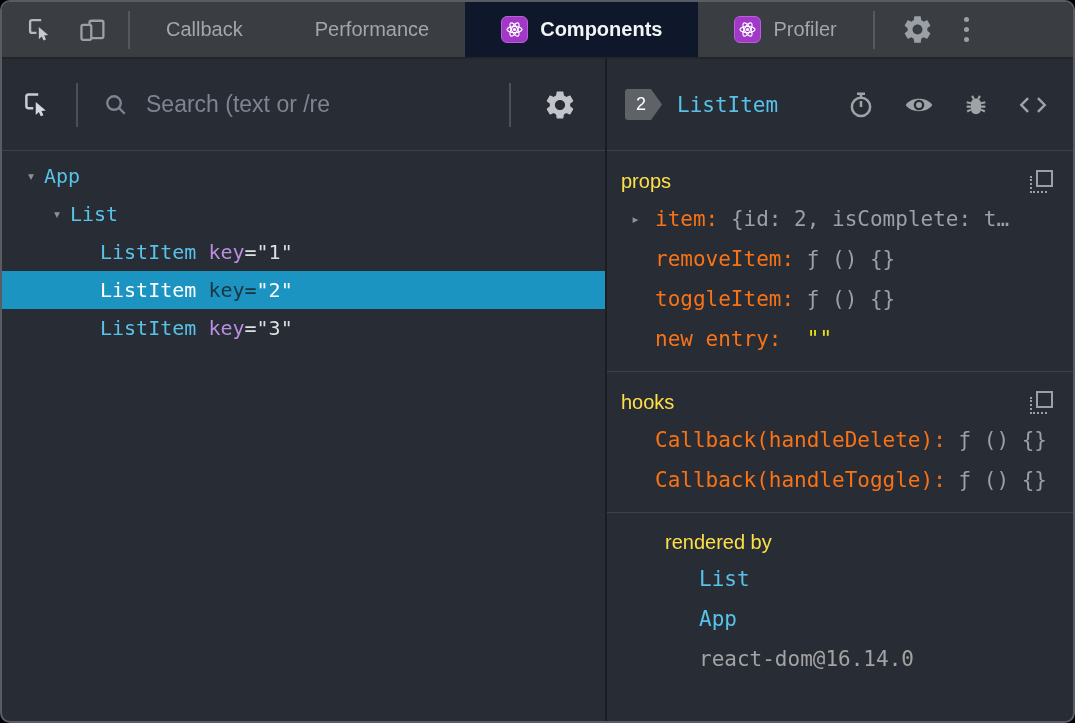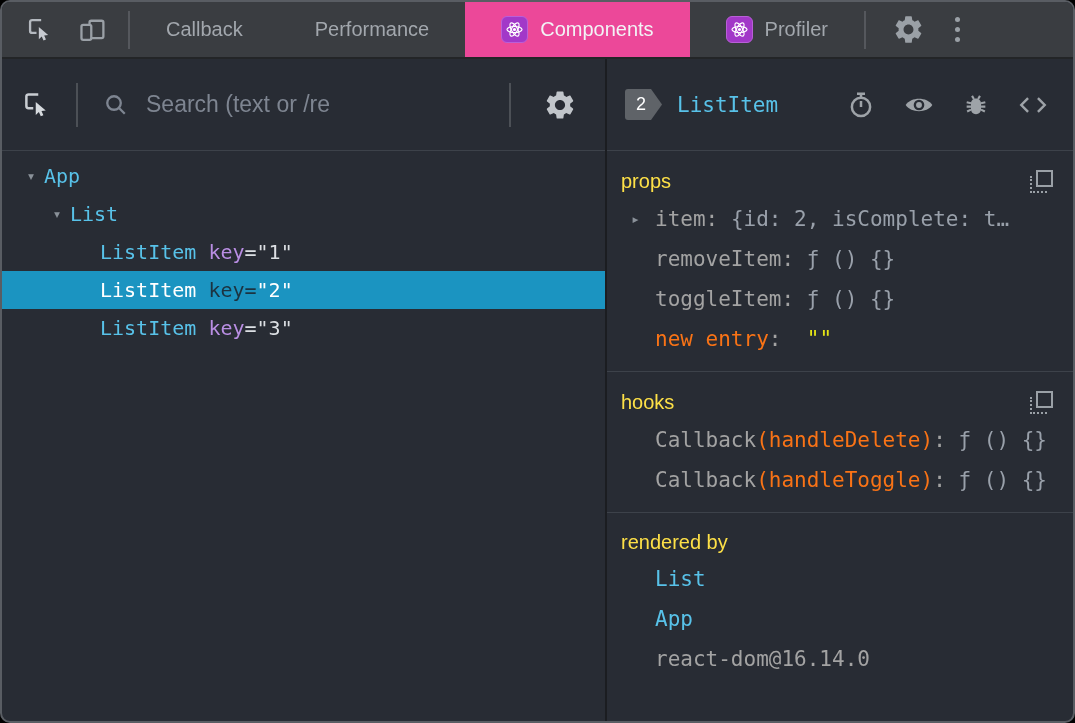--- a/index.html
+++ b/index.html
@@ -20,21 +20,21 @@
     border-bottom:2px solid #232527;
     display:flex; align-items:stretch;
     color:#9fa4aa;
   }
   .tb-icons { display:flex; align-items:center; gap:24px; padding:0 20px 0 24px; }
   .tb-sep { width:2px; height:38px; background:#55585d; align-self:center; }
   .tab {
     display:flex; align-items:center; gap:12px;
     padding:0 36px; font-size:20px; color:#a2a7ad; cursor:default;
   }
-  .tab.active { background:#ec4899; color:#f2f4f6; }
+  .tab.active { background:#0f172a; color:#f2f4f6;font-weight:bold; }
   .react-badge {
     width:27px; height:27px; border-radius:6px;
     background:#a238c8; border:1px solid #b95fd8;
     display:flex; align-items:center; justify-content:center;
   }
   .menu-zone { display:flex; align-items:center; gap:26px; padding:0 26px 0 22px; margin-left:4px; }
   .kebab { display:flex; flex-direction:column; gap:5px; padding:4px; }
   .kebab i { width:5px; height:5px; border-radius:50%; background:#9aa0a6; }
   
   .main { flex:1; display:flex; min-height:0; }
@@ -80,39 +80,39 @@
   }
   .owner-title {
     margin-left:15px; color:#58c2e9;
     font-family:"DejaVu Sans Mono",monospace; font-size:21px;
   }
   .hdr-icons { margin-left:auto; display:flex; align-items:center; gap:27px; }
   .hdr-icons .ibtn { display:flex; }
   
   .inspector { flex:1; overflow:hidden; color:#e7eaee; }
   .section { padding:12px 14px 12px 14px; border-bottom:1px solid #3d424a; }
-  .section:last-child { border-bottom:none; }
+  .section:last-child { border-bottom:none;margin-left:44px; }
   .section-head { display:flex; align-items:center; height:36px; }
   .section-title { font-size:20px; color:#fde047; }
   .copy-icon { margin-left:auto; position:relative; width:23px; height:23px; margin-right:6px; }
   .copy-icon::before {
     content:""; position:absolute; left:0; bottom:0; width:15px; height:15px;
     border-left:2px dotted #9aa0a6; border-bottom:2px dotted #9aa0a6;
   }
   .copy-icon::after {
     content:""; position:absolute; right:0; top:0; width:13px; height:13px;
     border:2px solid #9aa0a6;
   }
   .kv-row {
     display:flex; align-items:center; height:40px; white-space:pre;
     font-family:"DejaVu Sans Mono",monospace; font-size:21px;
     padding-left:10px; overflow:hidden;
   }
   .kv-arrow { width:24px; flex:0 0 24px; color:#8a9199; font-size:15px; }
-  .kv-name { color:#a3a3a3; }
+  .kv-name { color:#f97316; }
   .kv-name.dim { color:#f97316; }
   .kv-value { color:#99a0aa; }
   .kv-value.yellow { color:#e5e516; }
   .hook-fn { color:#f97316; }
   .owner-item { color:#58c2e9; cursor:default; }
   .owner-item.root { color:#a3a3a3; }
   
   svg { display:block; }
 </style>
 </head>

